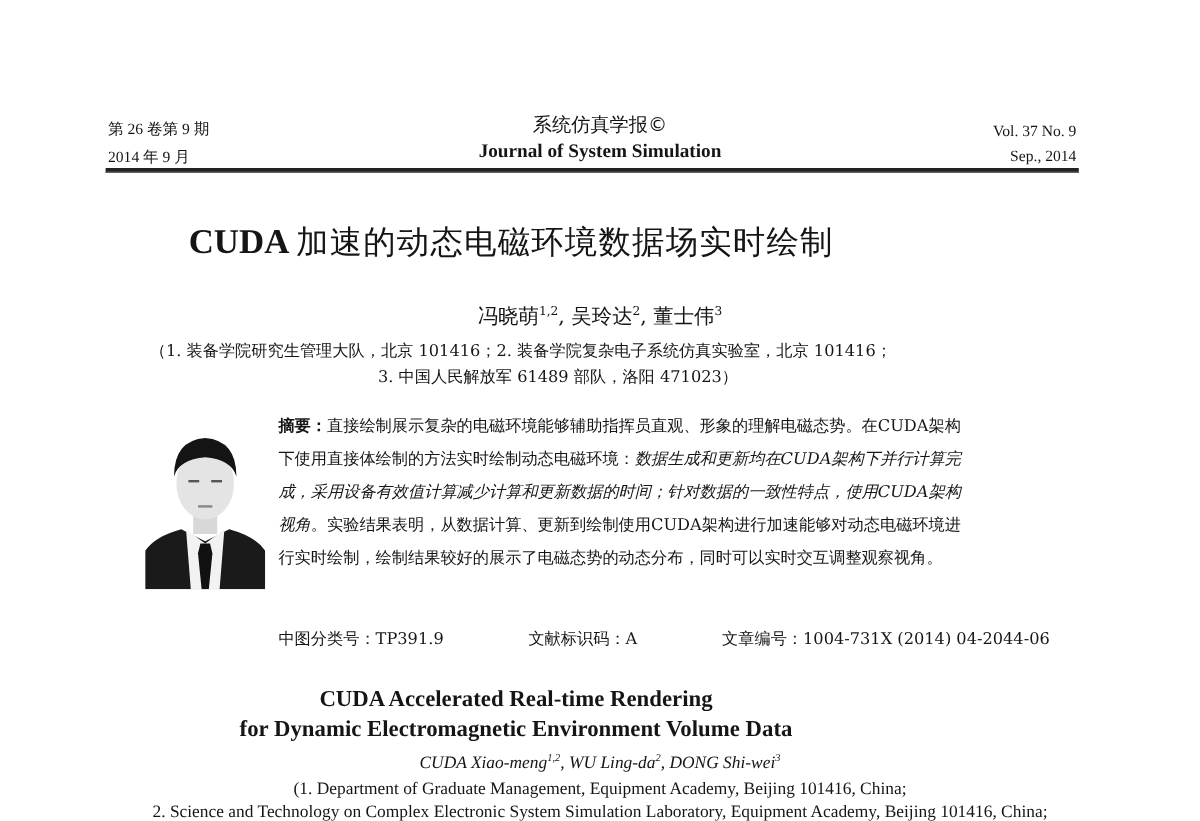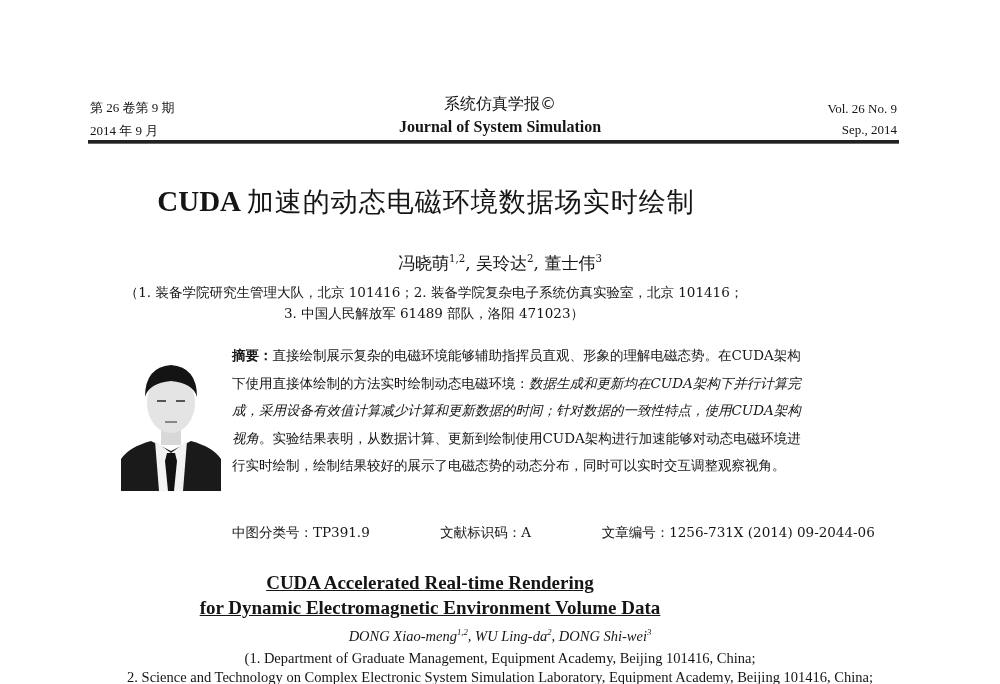--- a/index.html
+++ b/index.html
@@ -14,45 +14,45 @@
   .title-cn .cn { font-weight:normal; font-family:"DejaVu Sans",sans-serif; font-size:27px; letter-spacing:1px; }
   .authors-cn { left:0; width:1000px; text-align:center; top:252px; font-size:17px; font-family:"DejaVu Serif",serif; }
   sup { font-size:60%; vertical-align:super; line-height:0; }
   .aff { left:0; width:868px; text-align:center; font-size:13.5px; font-family:"DejaVu Serif",serif; }
   .photo { left:121px; top:351px; width:100px; height:140px; background:#fff; }
   .abstract { left:232px; width:655px; font-size:13.5px; line-height:27.5px; top:342px; font-family:"DejaVu Serif",serif; }
   .abstract .line { white-space:nowrap; height:27.5px; }
   .it { font-style:italic; }
   .b { font-weight:bold; }
   .meta { left:232px; top:524px; font-size:13.5px; font-family:"DejaVu Serif",serif; white-space:nowrap; }
-  .title-en { left:0; width:860px; text-align:center; font-weight:bold; font-size:19px;text-decoration:underline; }
+  .title-en { left:0; width:860px; text-align:center; font-weight:bold; font-size:19px; }
   .authors-en { left:0; width:1000px; text-align:center; top:628px; font-size:14.5px; font-style:italic; }
   .aff-en { left:0; width:1000px; text-align:center; font-size:14.5px; }
 </style>
 </head>
 <body>
 
 <div class="abs hdr-left" style="top:99px;">第 26 卷第 9 期</div>
 <div class="abs hdr-left" style="top:122px;">2014 年 9 月</div>
 <div class="abs hdr-center" style="top:94px;font-size:16px;font-family:'DejaVu Sans',sans-serif;">系统仿真学报©</div>
 <div class="abs hdr-center" style="top:118px;font-size:16px;font-weight:bold;">Journal of System Simulation</div>
-<div class="abs hdr-right" style="top:101px;">Vol. 26 No. 9</div>
+<div class="abs hdr-right" style="top:101px;">Vol. 37 No. 9</div>
 <div class="abs hdr-right" style="top:122px;">Sep., 2014</div>
 <div class="abs rule"></div>
 
 <div class="abs title-cn">
   <span>CUDA </span><span class="cn">加速的动态电磁环境数据场实时绘制</span>
 </div>
 
 <div class="abs authors-cn">
   <span>冯晓萌</span><sup>1,2</sup><span>, </span><span>吴玲达</span><sup>2</sup><span>, </span><span>董士伟</span><sup>3</sup>
 </div>
 
 <div class="abs aff" style="top:284px;">（1. 装备学院研究生管理大队，北京 101416；2. 装备学院复杂电子系统仿真实验室，北京 101416；</div>
-<div class="abs aff" style="top:305px;">3. 中国人民解放军 61489 部队，洛阳 471023）</div>
+<div class="abs aff" style="top:305px;padding-left:31px;">3. 中国人民解放军 61489 部队，洛阳 471023）</div>
 
 <div class="abs photo">
   <svg width="100" height="140" viewBox="0 0 100 140">
 
     <path d="M0 140 L0 108 Q8 96 30 90 L50 100 L70 90 Q92 96 100 108 L100 140 Z" fill="#1a1a1a"></path>
 
     <path d="M34 90 L50 102 L66 90 L62 140 L38 140 Z" fill="#f2f2f2"></path>
 
     <path d="M46 102 L54 102 L56 110 L53 140 L47 140 L44 110 Z" fill="#111"></path>
 
@@ -75,24 +75,24 @@
   <div class="line it">成，采用设备有效值计算减少计算和更新数据的时间；针对数据的一致性特点，使用CUDA架构</div>
   <div class="line"><span class="it">视角</span><span>。实验结果表明，从数据计算、更新到绘制使用CUDA架构进行加速能够对动态电磁环境进</span></div>
   <div class="line">行实时绘制，绘制结果较好的展示了电磁态势的动态分布，同时可以实时交互调整观察视角。</div>
 </div>
 
 <div class="abs meta">
   <span>中图分类号：</span><span>TP391.9</span>
   <span style="display:inline-block;width:62px;"></span>
   <span>文献标识码：</span><span>A</span>
   <span style="display:inline-block;width:62px;"></span>
-  <span>文章编号：</span><span>1256-731X (2014) 09-2044-06</span>
+  <span>文章编号：</span><span>1004-731X (2014) 04-2044-06</span>
 </div>
 
 <div class="abs title-en" style="top:572px;">CUDA Accelerated Real-time Rendering</div>
 <div class="abs title-en" style="top:597px;">for Dynamic Electromagnetic Environment Volume Data</div>
 
 <div class="abs authors-en">
-  <span>DONG Xiao-meng</span><sup>1,2</sup><span>, </span><span>WU Ling-da</span><sup>2</sup><span>, </span><span>DONG Shi-wei</span><sup>3</sup>
+  <span>CUDA Xiao-meng</span><sup>1,2</sup><span>, </span><span>WU Ling-da</span><sup>2</sup><span>, </span><span>DONG Shi-wei</span><sup>3</sup>
 </div>
 
 <div class="abs aff-en" style="top:650px;">(1. Department of Graduate Management, Equipment Academy, Beijing 101416, China;</div>
 <div class="abs aff-en" style="top:669px;">2. Science and Technology on Complex Electronic System Simulation Laboratory, Equipment Academy, Beijing 101416, China;</div>
 
 </body></html>

